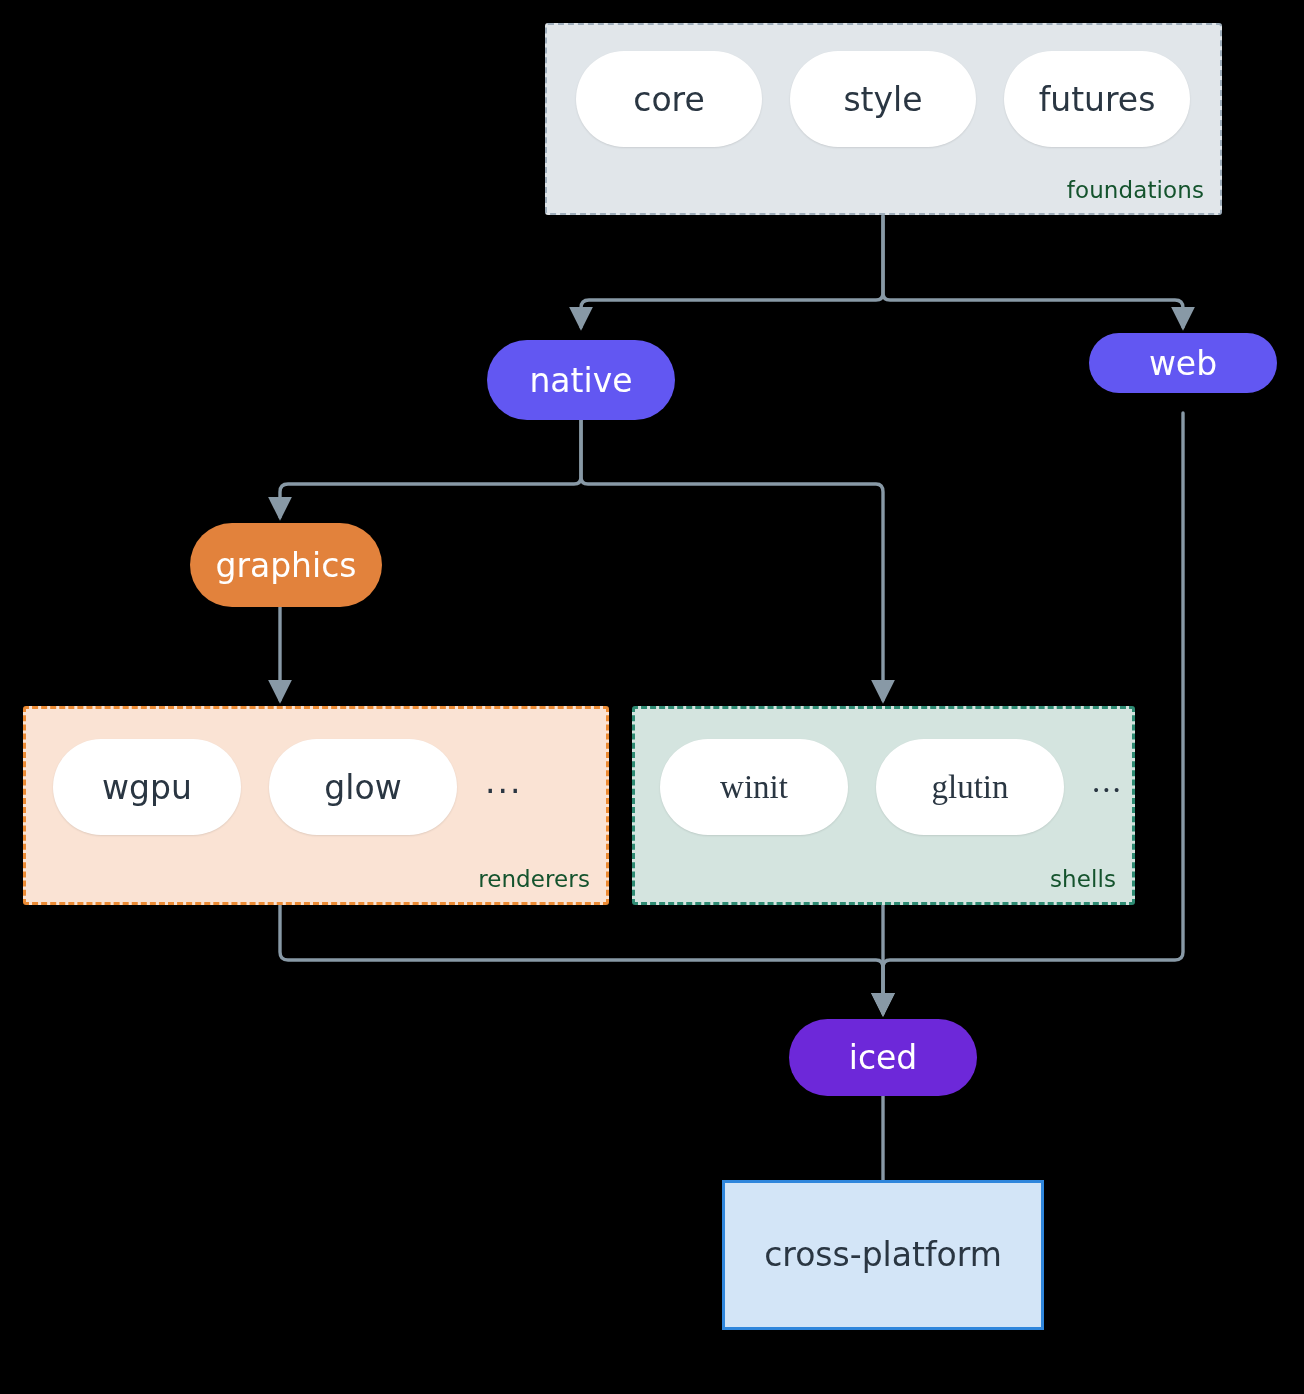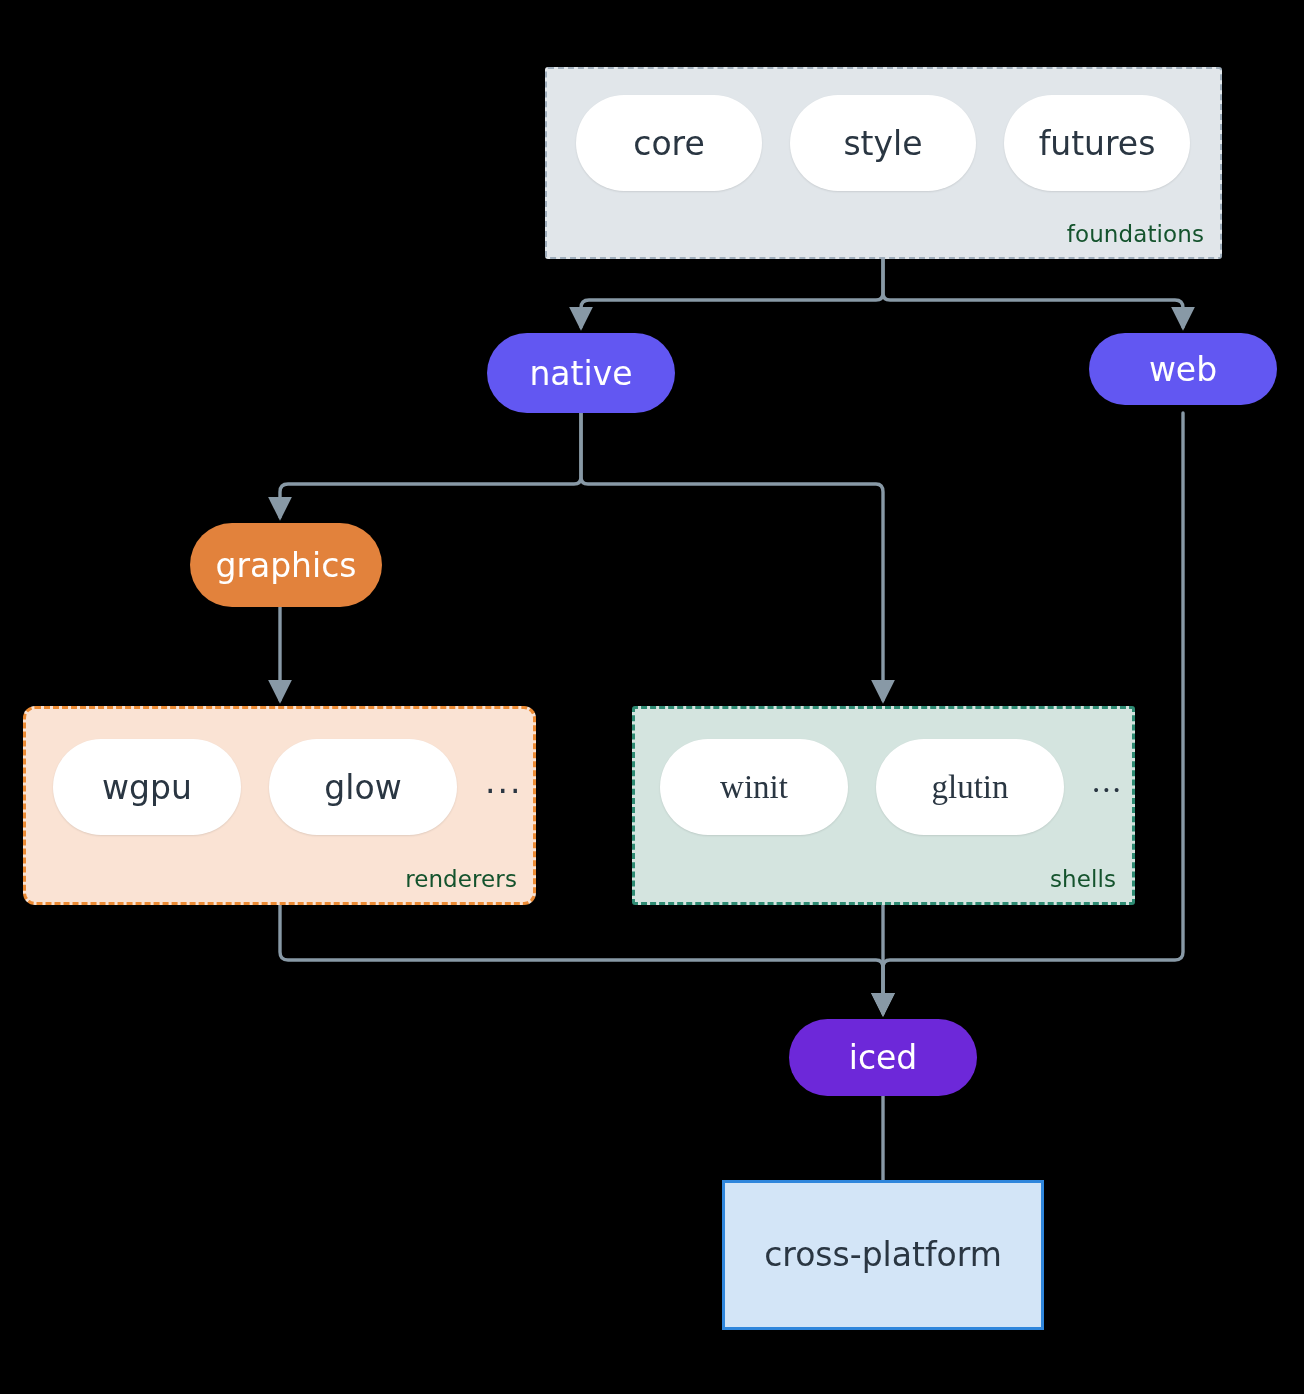--- a/index.html
+++ b/index.html
@@ -48,30 +48,29 @@
     display: flex;
     align-items: center;
   }
 
   #cluster-foundations {
     left: 545px;  top: 23px;
     width: 677px; height: 192px;
     background: #E1E6EA;
     border: 2px dashed #9FAEBC;
     border-radius: 3px;
-    margin-top: 44px;
   }
   #cluster-foundations .cluster-row { top: 26px; padding-left: 29px; }
 
   #cluster-renderers {
     left: 23px;  top: 706px;
-    width: 513px; height: 199px;
+    width: 586px; height: 199px;
     background: #FAE3D4;
     border: 3px dashed #EC8B34;
-    border-radius: 12px;
+    border-radius: 3px;
   }
   #cluster-renderers .cluster-row { top: 30px; padding-left: 27px; }
 
   #cluster-shells {
     left: 632px; top: 706px;
     width: 503px; height: 199px;
     background: #D4E4DF;
     border: 3px dashed #2E8B73;
     border-radius: 3px;
   }
@@ -110,22 +109,22 @@
     position: absolute;
     display: flex;
     align-items: center;
     justify-content: center;
     color: #FFFFFF;
     font-size: 33px;
     border-radius: 60px;
     box-sizing: border-box;
     white-space: nowrap;
   }
-  #node-native { left: 487px; top: 333px; width: 188px; height: 80px; background: #6257F2; }
-  #node-web    { left: 1089px; top: 333px; width: 188px; height: 72px; background: #6257F2; }
+  #node-native { left: 487px; top: 340px; width: 188px; height: 80px; background: #6257F2; }
+  #node-web    { left: 1089px; top: 333px; width: 188px; height: 60px; background: #6257F2; }
   #node-graphics { left: 190px; top: 523px; width: 192px; height: 84px; background: #E2823C; }
   #node-iced   { left: 789px; top: 1019px; width: 188px; height: 77px; background: #6d28d9; }
 
   
   #node-application {
     position: absolute;
     left: 722px; top: 1180px;
     width: 322px; height: 150px;
     background: #D3E5F7;
     border: 3px solid #2F86DC;

